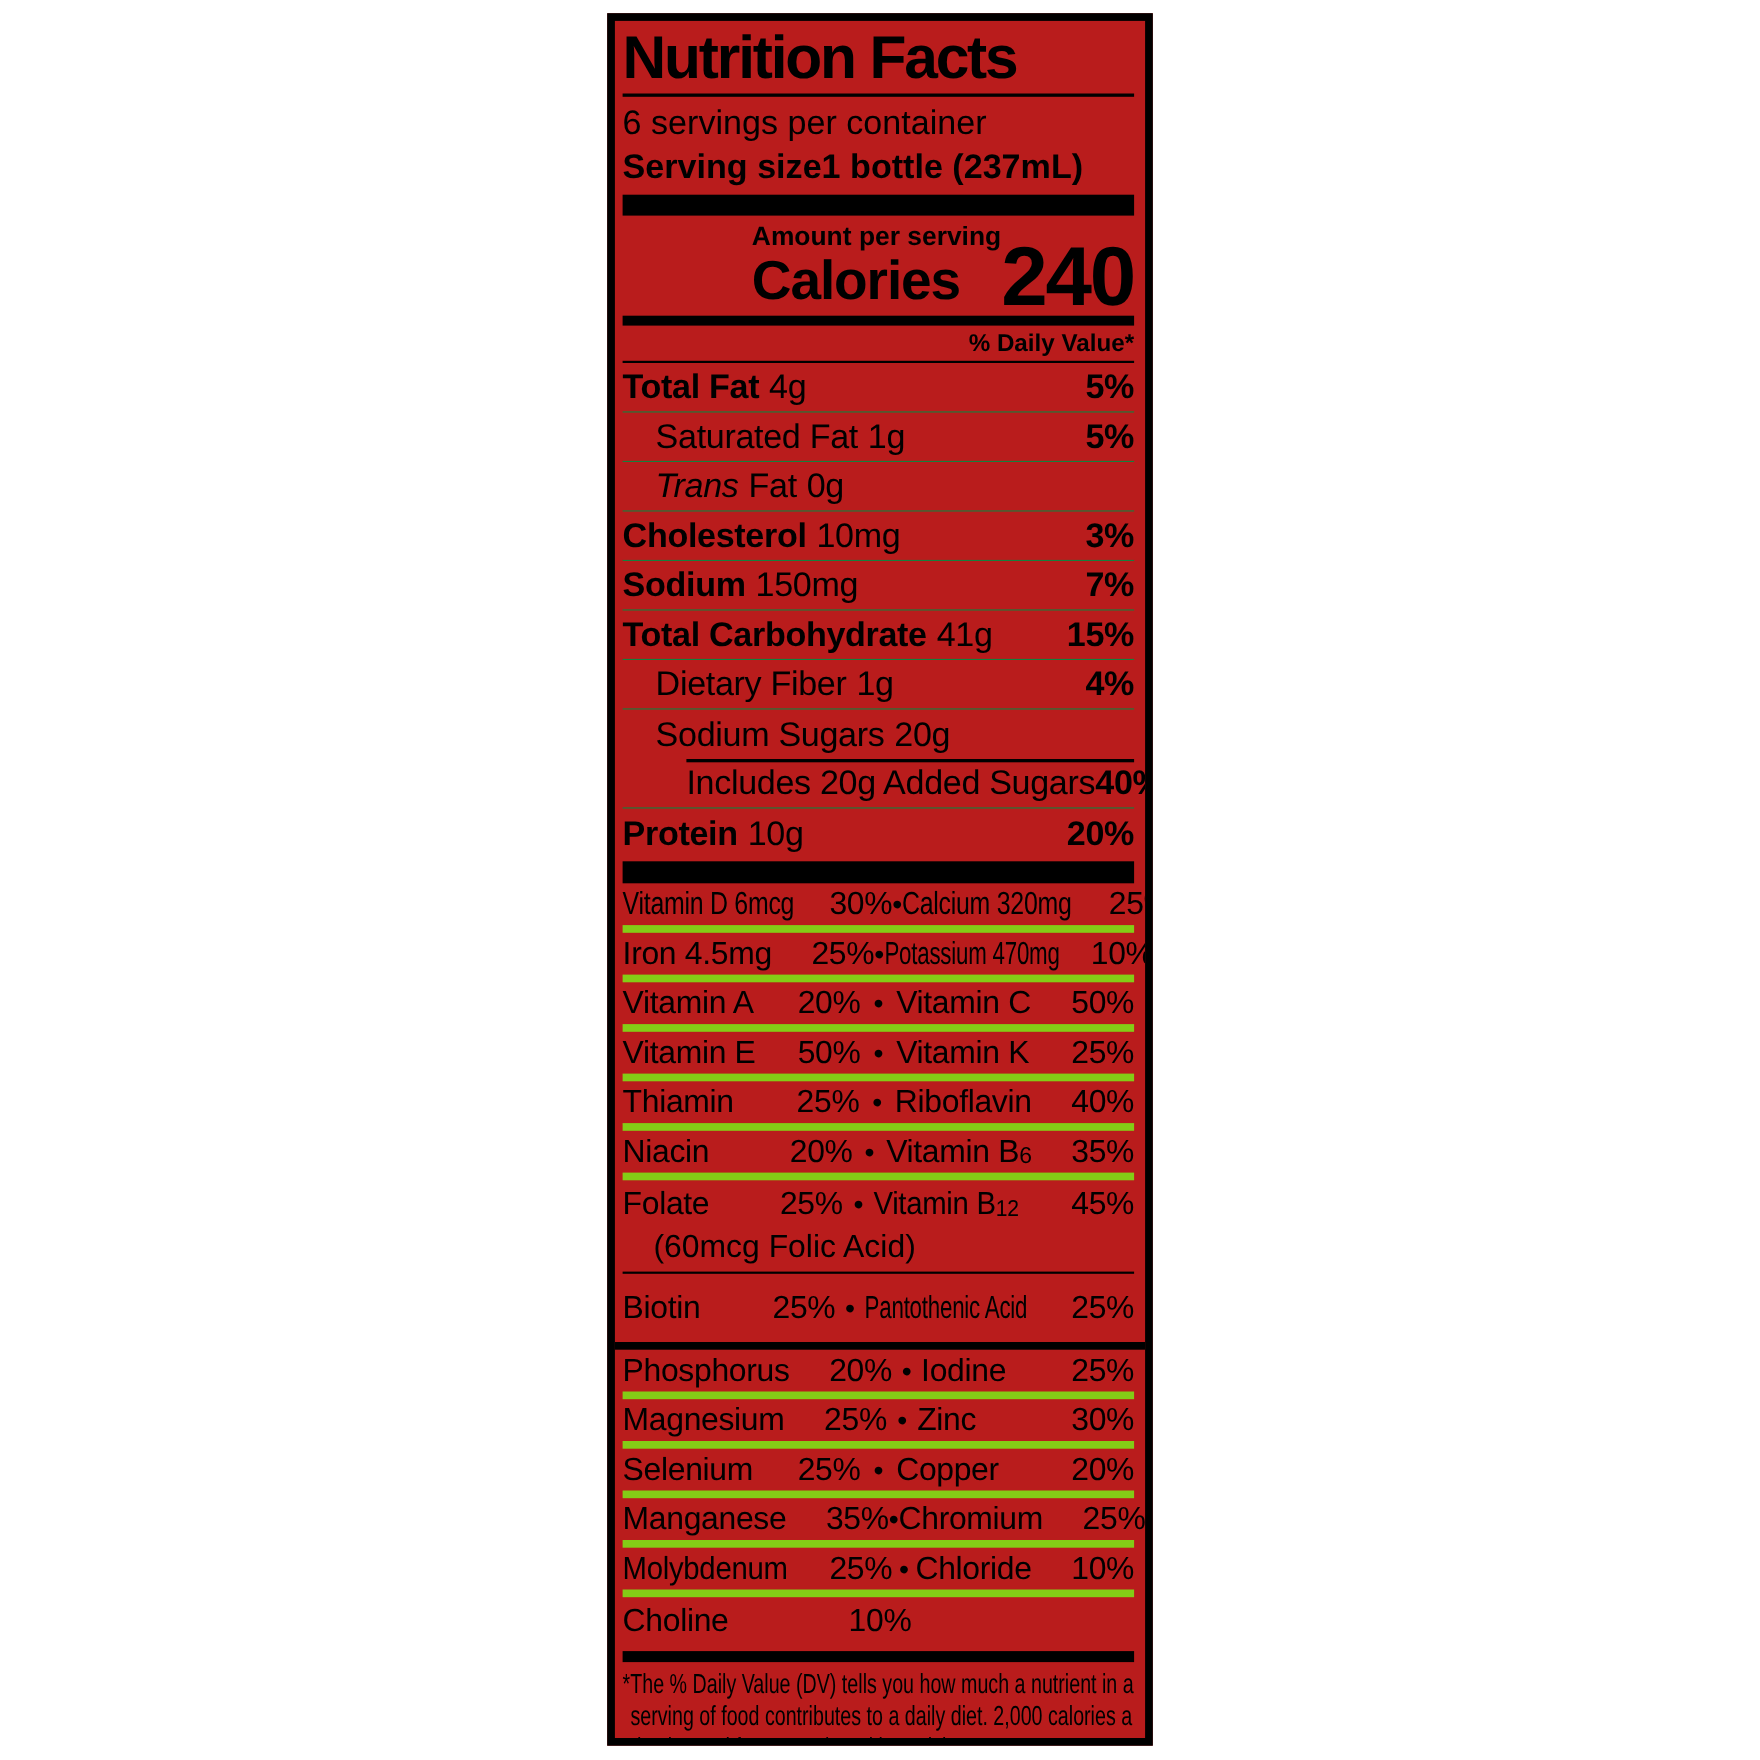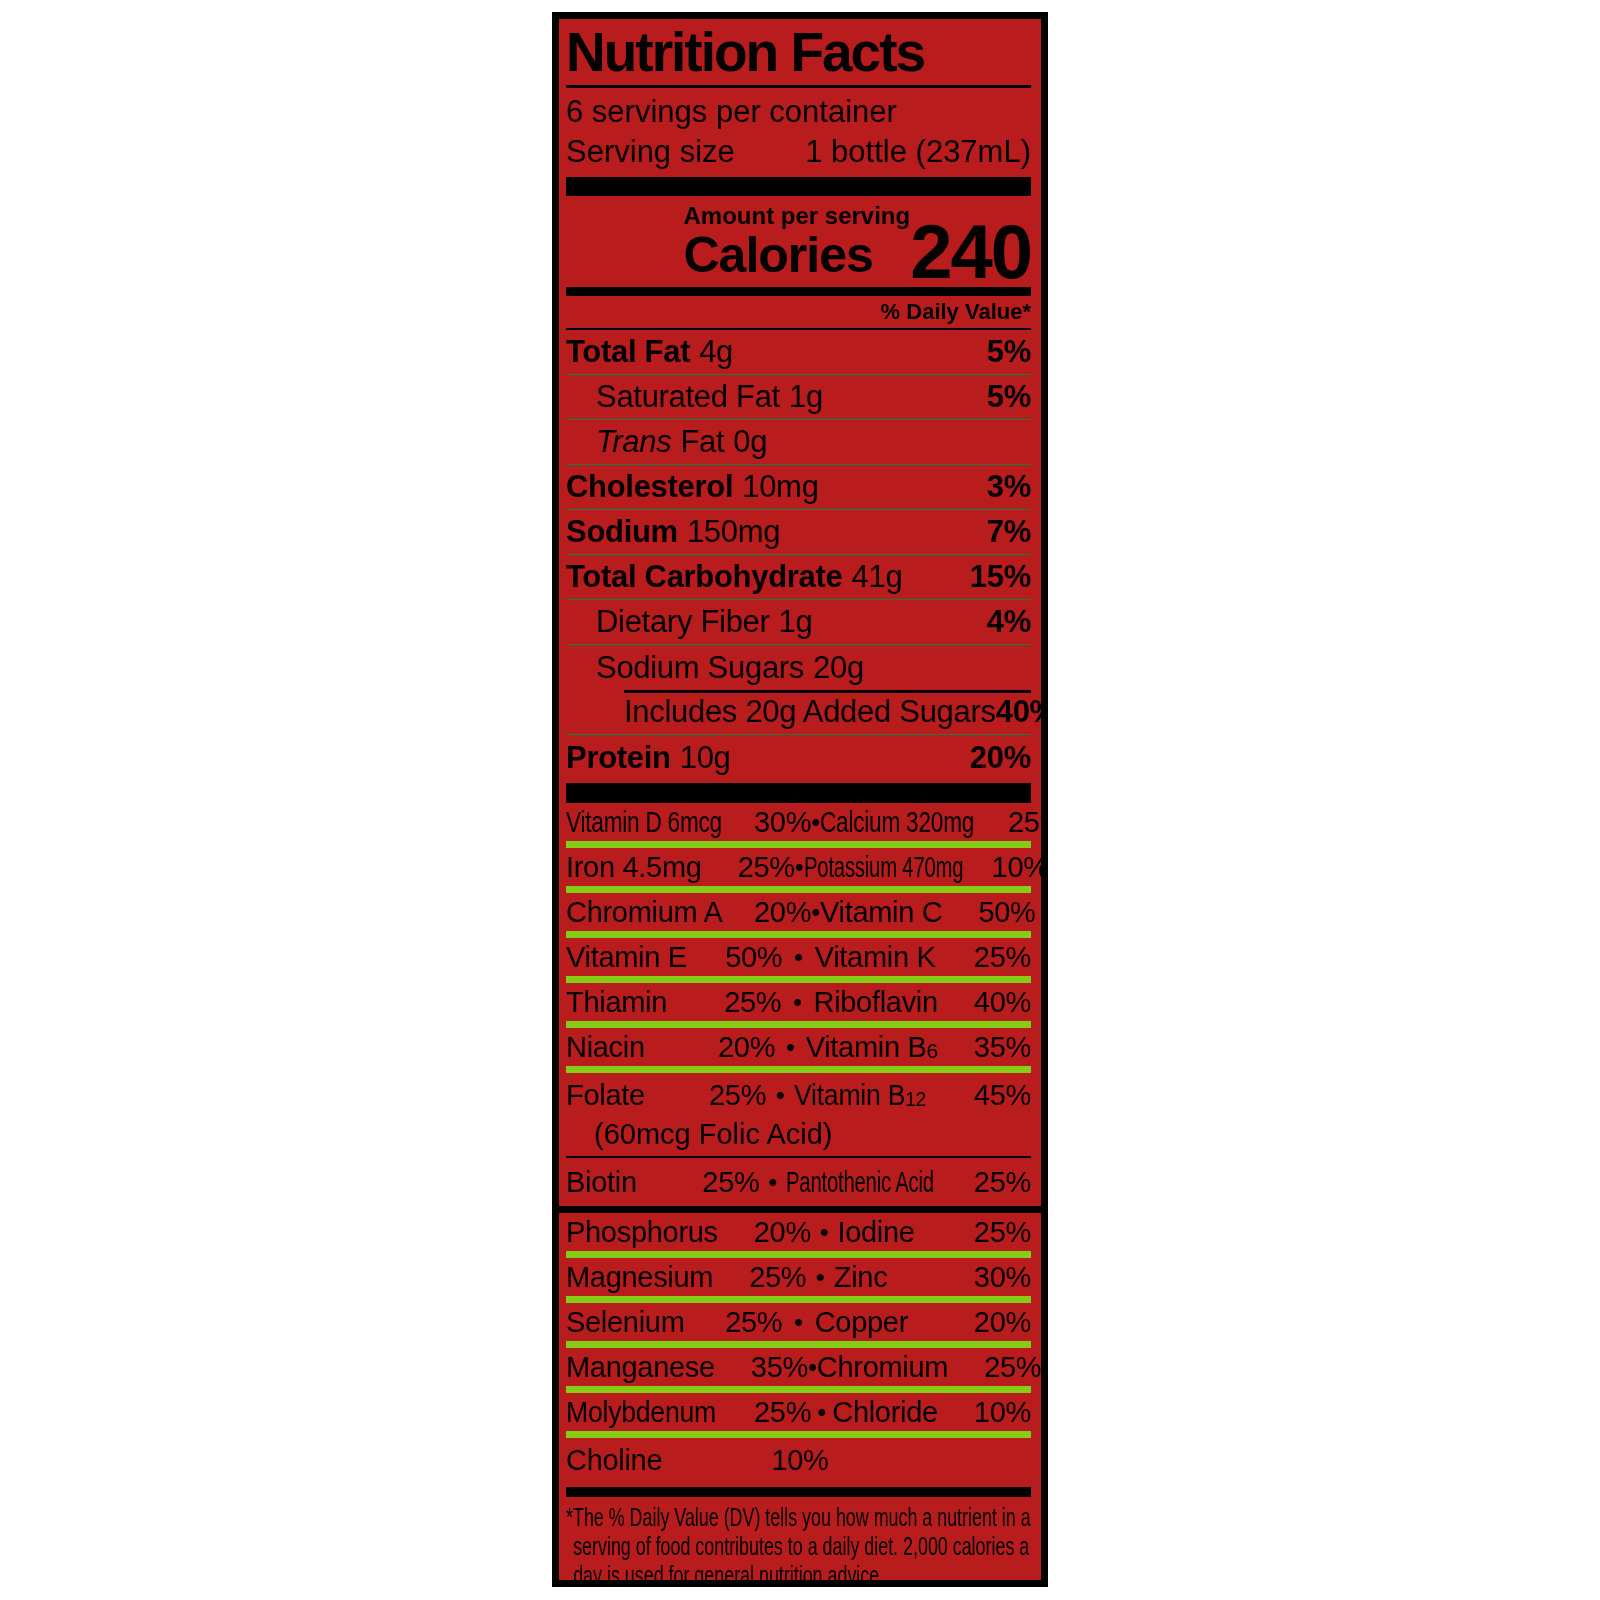--- a/index.html
+++ b/index.html
@@ -21,22 +21,22 @@
   }
   .nf-title {
     font-size: 55px; font-weight: bold;
     letter-spacing: -2px; line-height: 62px;
     white-space: nowrap;
   }
   .rule3 { height: 3px; background: #000; margin-top: 2px; }
   .rule2 { height: 2px; background: #000; }
   .servings { font-size: 31px; line-height: 40px; margin-top: 4px; }
   .serving-size {
-    display: flex; justify-content: space-between; align-items: baseline;
-    font-size: 31px; font-weight: normal; line-height: 40px; white-space: nowrap;
+    display: flex; align-items: baseline;
+    font-size: 31px; font-weight: bold; line-height: 40px; white-space: nowrap;
   }
   .bar19 { height: 19px; background: #000; margin-top: 5px; }
   .bar9  { height: 9px;  background: #000; margin-top: 6px; }
   .bar20 { height: 20px; background: #000; margin-top: 3px; }
   .bar10 { height: 10px; background: #000; margin-top: 4px; }
   .calories-row {
     display: flex; justify-content: flex-end; align-items: flex-end;
     margin-top: 7px;
   }
   .amount-serving { font-size: 24px; font-weight: bold; line-height: 26px; }
@@ -59,21 +59,21 @@
     content: ""; position: absolute; top: 0; left: 58px; right: 0;
     height: 3px; background: #000;
   }
   .vitamins { margin-top: 0; }
   .vrow {
     display: flex; align-items: center;
     height: 45px; font-size: 29px;
     border-bottom: 7px solid #84cc16;
     letter-spacing: -0.3px;
   }
-  .vrow.tall { height: 48px; border-bottom: none; }
+  .vrow.tall { height: 62px; border-bottom: none; }
   .vrow.noline { border-bottom: none; gap: 16px; }
   .vn { width: 152px; white-space: nowrap; display: flex; align-items: baseline; }
   .vn > span, .vn > i { display: inline-block; white-space: nowrap; }
   .vd { width: 60px; text-align: center; white-space: nowrap; margin-left: 36px; }
   .vb { width: 40px; text-align: center; font-size: 26px; }
   .vd.r2 { width: 63px; }
   .cond1 > span { transform: scaleX(0.92); transform-origin: left center; }
   .cond2 > span { transform: scaleX(0.78); transform-origin: left center; }
   .cond3 > span { transform: scaleX(0.70); transform-origin: left center; }
   .vsub { font-size: 0.72em; position: relative; top: 1px; }
@@ -193,21 +193,21 @@
       <span class="vd">25%</span>
       <span class="vb">•</span>
       <span class="vn r cond3">
           <span>Potassium 470mg</span>
         </span>
       <span class="vd r2">10%</span>
     </div>
 
     <div class="vrow">
       <span class="vn">
-          <span>Chromium A</span>
+          <span>Vitamin A</span>
         </span>
       <span class="vd">20%</span>
       <span class="vb">•</span>
       <span class="vn r">
           <span>Vitamin C</span>
         </span>
       <span class="vd r2">50%</span>
     </div>
 
     <div class="vrow">

